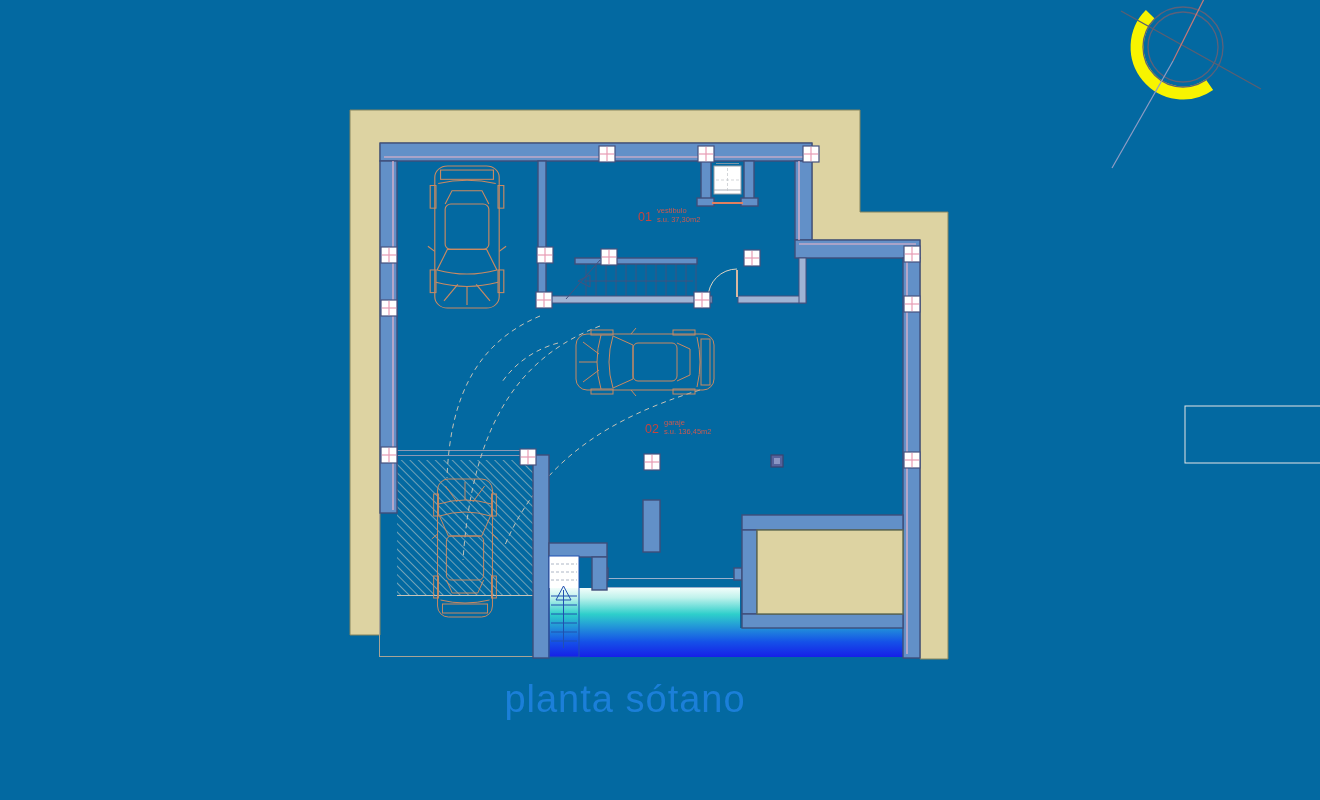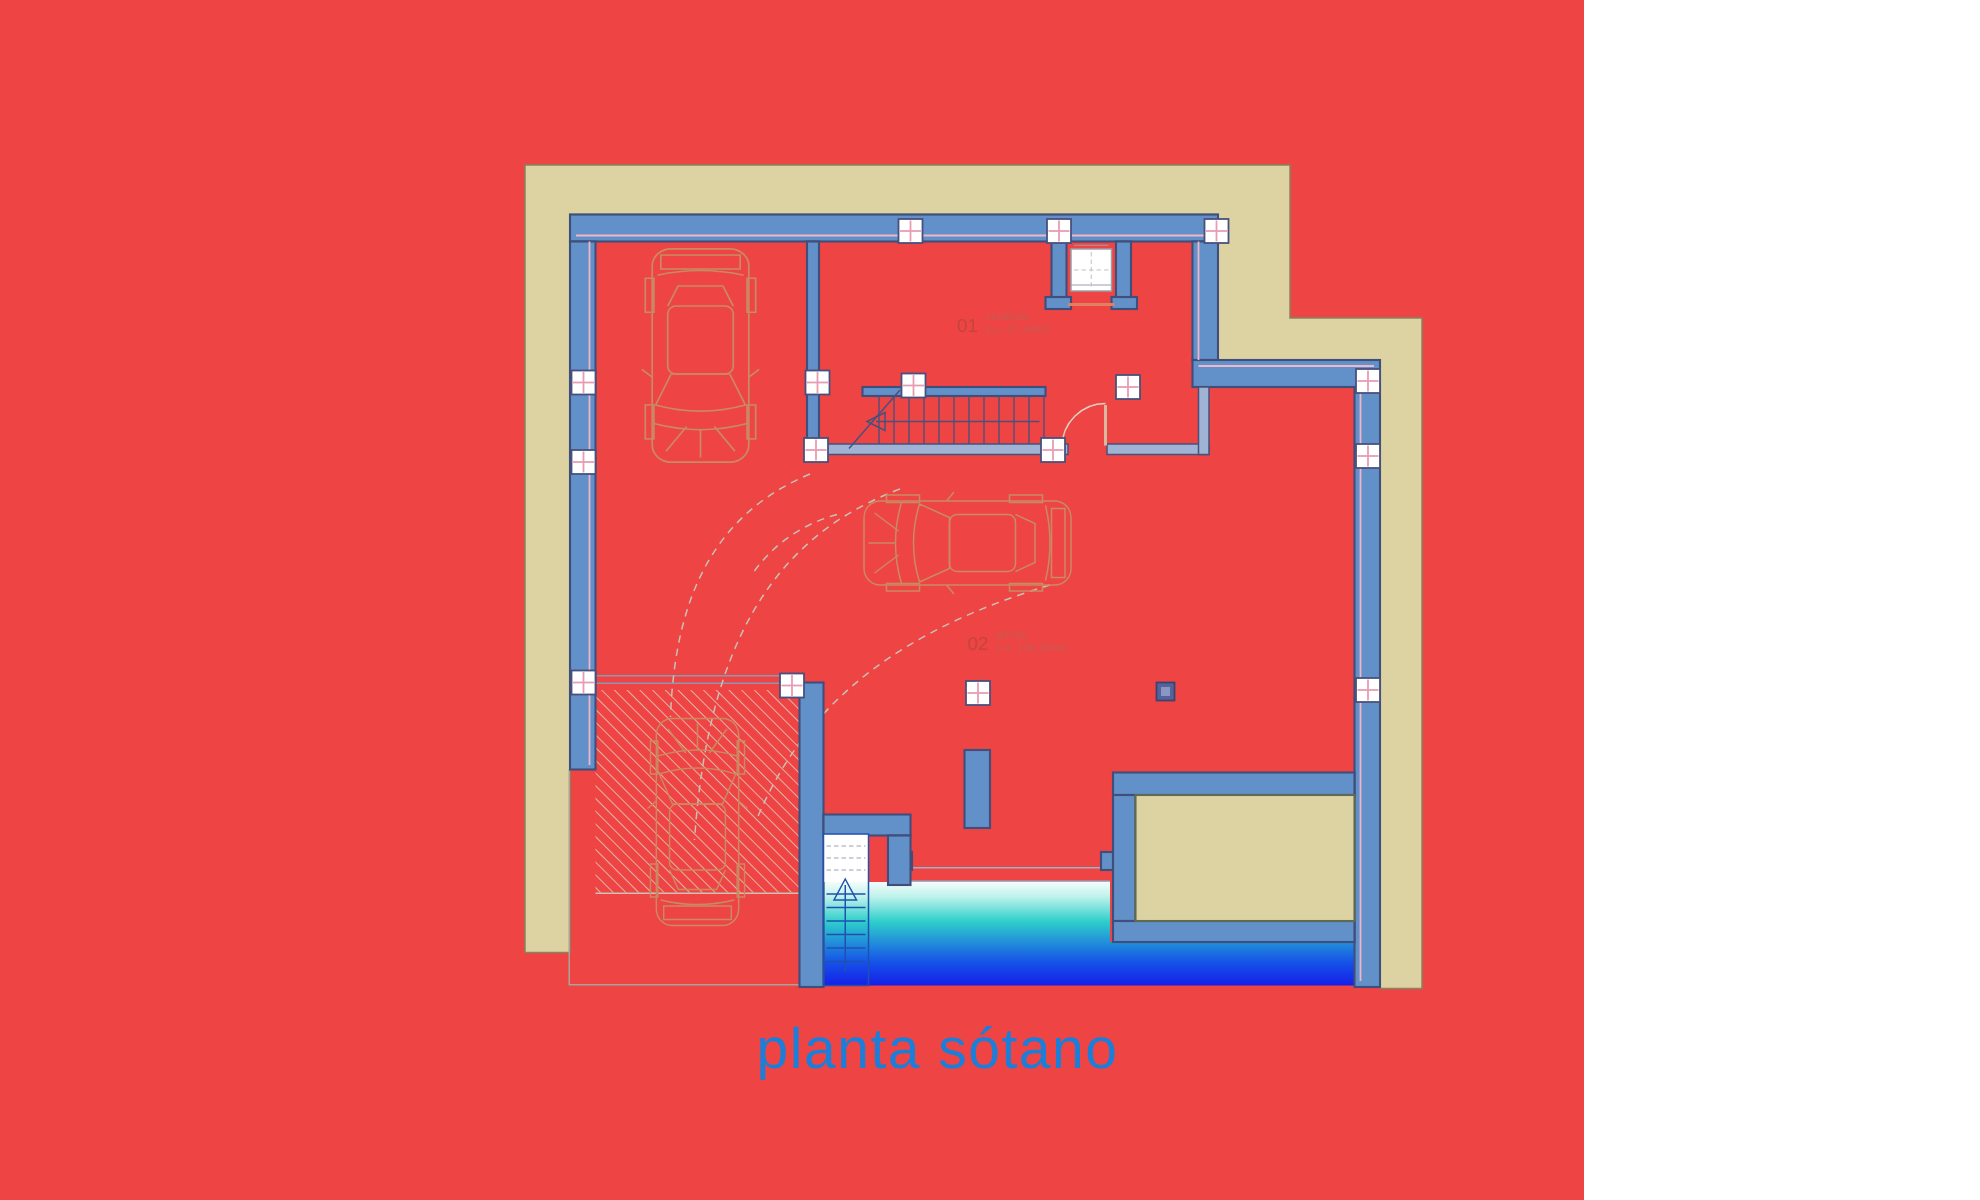--- a/index.html
+++ b/index.html
@@ -1,16 +1,16 @@
 <!DOCTYPE html>
 <html><head>
 <meta charset="utf-8">
 <style>
   html,body{margin:0;padding:0;background:#ffffff;}
-  .canvas{width:1056px;height:800px;position:relative;overflow:hidden;background:#ef4444;
+  .canvas{width:1320px;height:800px;position:relative;overflow:hidden;background:#0369a1;
           font-family:"Liberation Sans", sans-serif;}
   svg{display:block}
   .title-text{font-family:"Liberation Sans",sans-serif;font-size:38px;fill:#1b7fd9;letter-spacing:1px;}
   .room-num{font-family:"Liberation Sans",sans-serif;font-size:12.5px;fill:#c4453f;}
   .room-small{font-family:"Liberation Sans",sans-serif;font-size:7.5px;fill:#c85a52;}
   .wall{fill:#6290c8;stroke:#3f4e7a;stroke-width:1.4;}
   .thinwall{fill:#9fb4d4;stroke:#46517e;stroke-width:1;}
   .pink{stroke:#efb6c8;stroke-width:1.2;fill:none;}
   .tread{stroke:#46517e;stroke-width:0.9;}
   .dash{stroke:#c6c2b6;stroke-width:1;fill:none;stroke-dasharray:5 4;}

